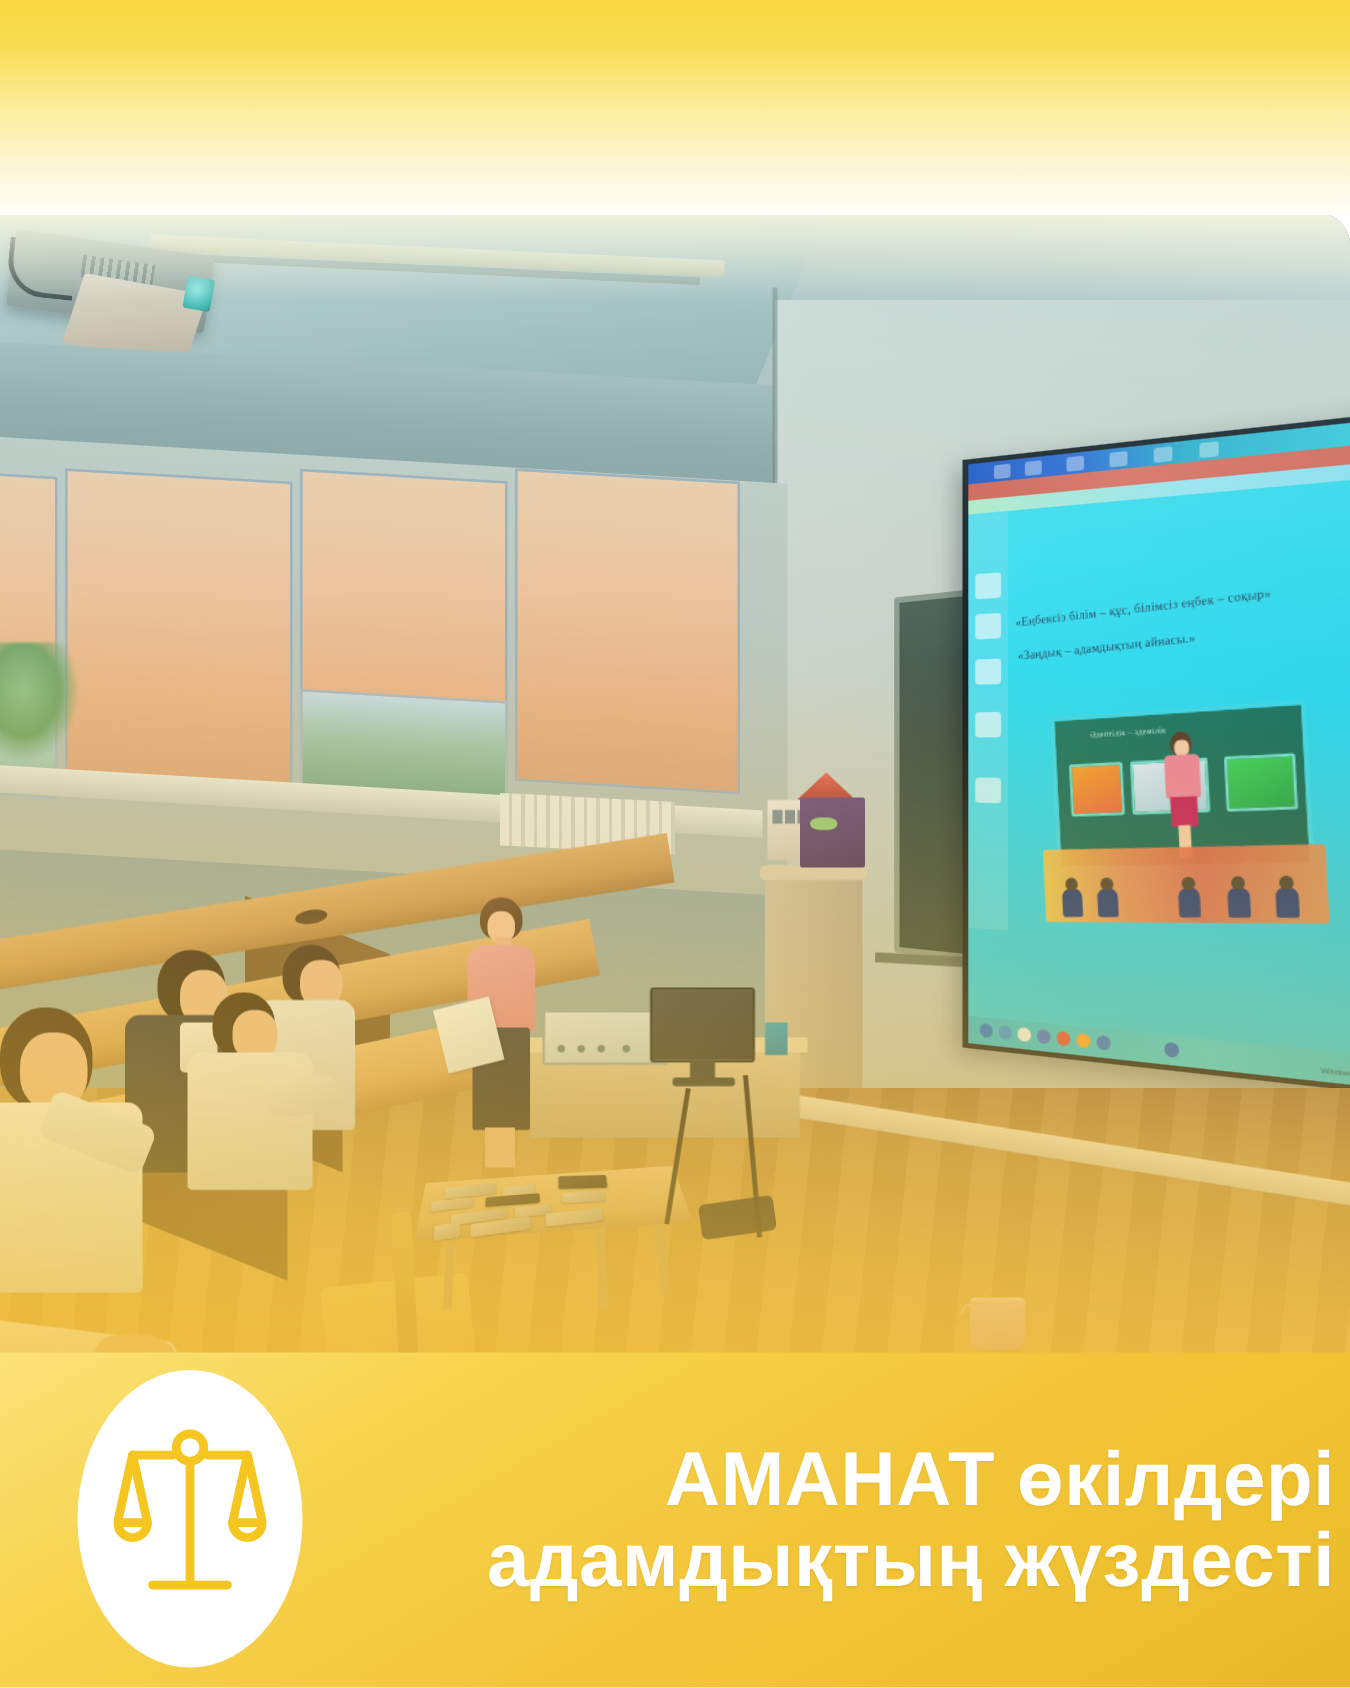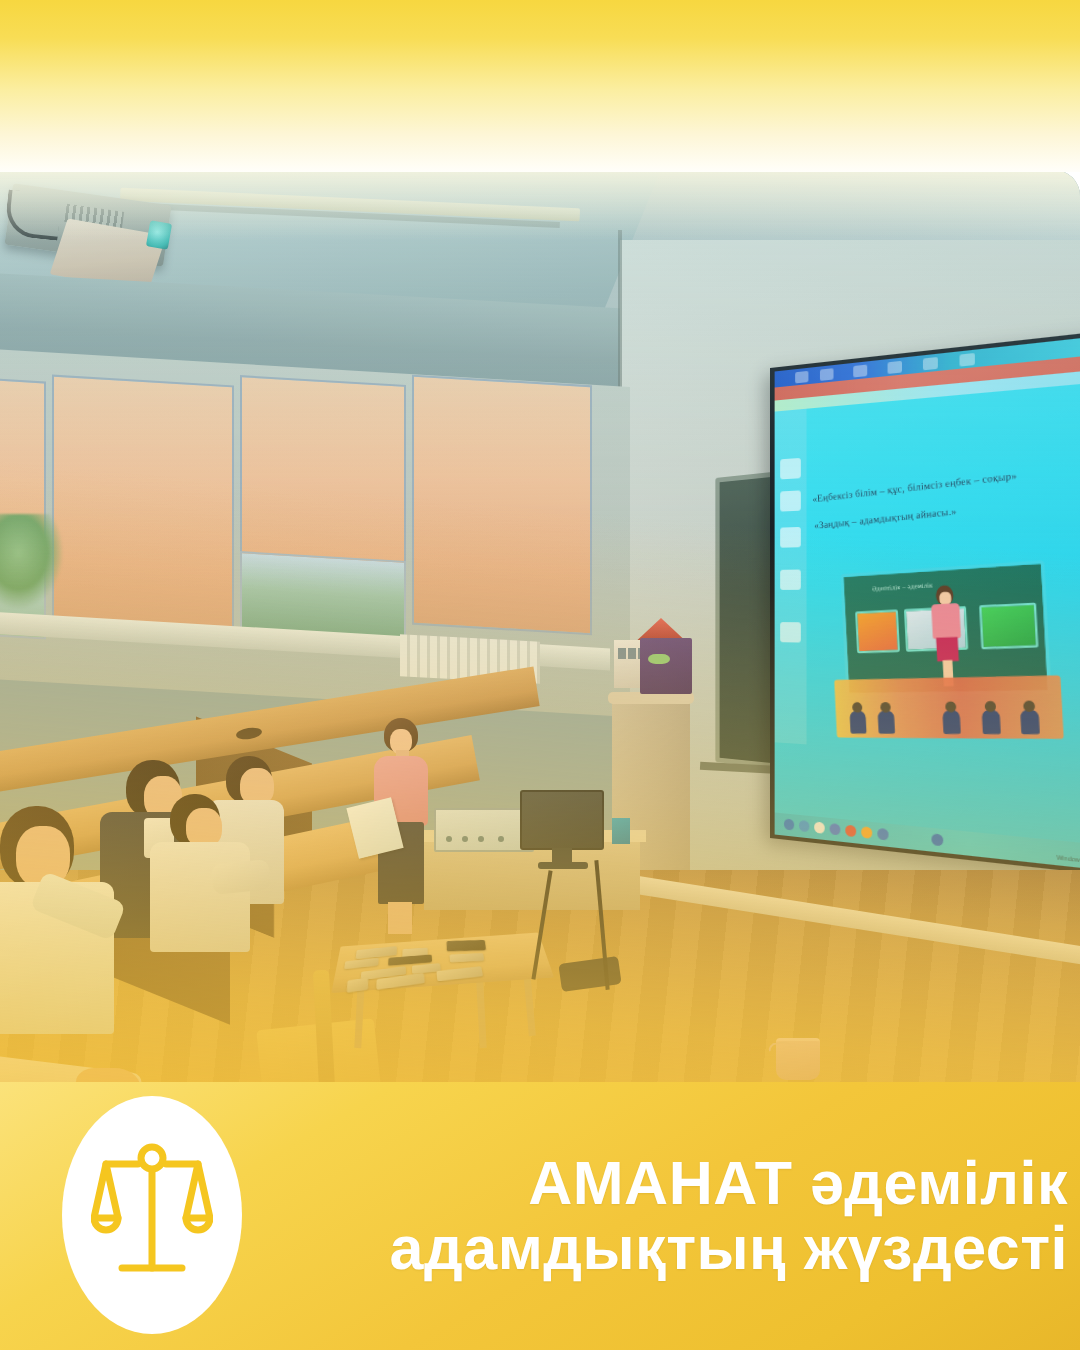--- a/index.html
+++ b/index.html
@@ -674,18 +674,18 @@
             <path d="M106 24 L94 78 L118 78 Z"></path>
             <path d="M2 78 a12 12 0 0 0 24 0"></path>
             <path d="M94 78 a12 12 0 0 0 24 0"></path>
             <line x1="30" y1="128" x2="90" y2="128"></line>
           </g>
           <circle cx="60" cy="18" r="11" fill="none" stroke="#f5c61f" stroke-width="7"></circle>
         </svg>
       </div>
     </div>
     <div class="banner-text">
-      <div class="btxt">АМАНАТ әдемілік</div>
+      <div class="btxt">АМАНАТ өкілдері</div>
       <div class="btxt">адамдықтың жүздесті</div>
     </div>
   </div>
 
 </div>
 
 </body></html>

